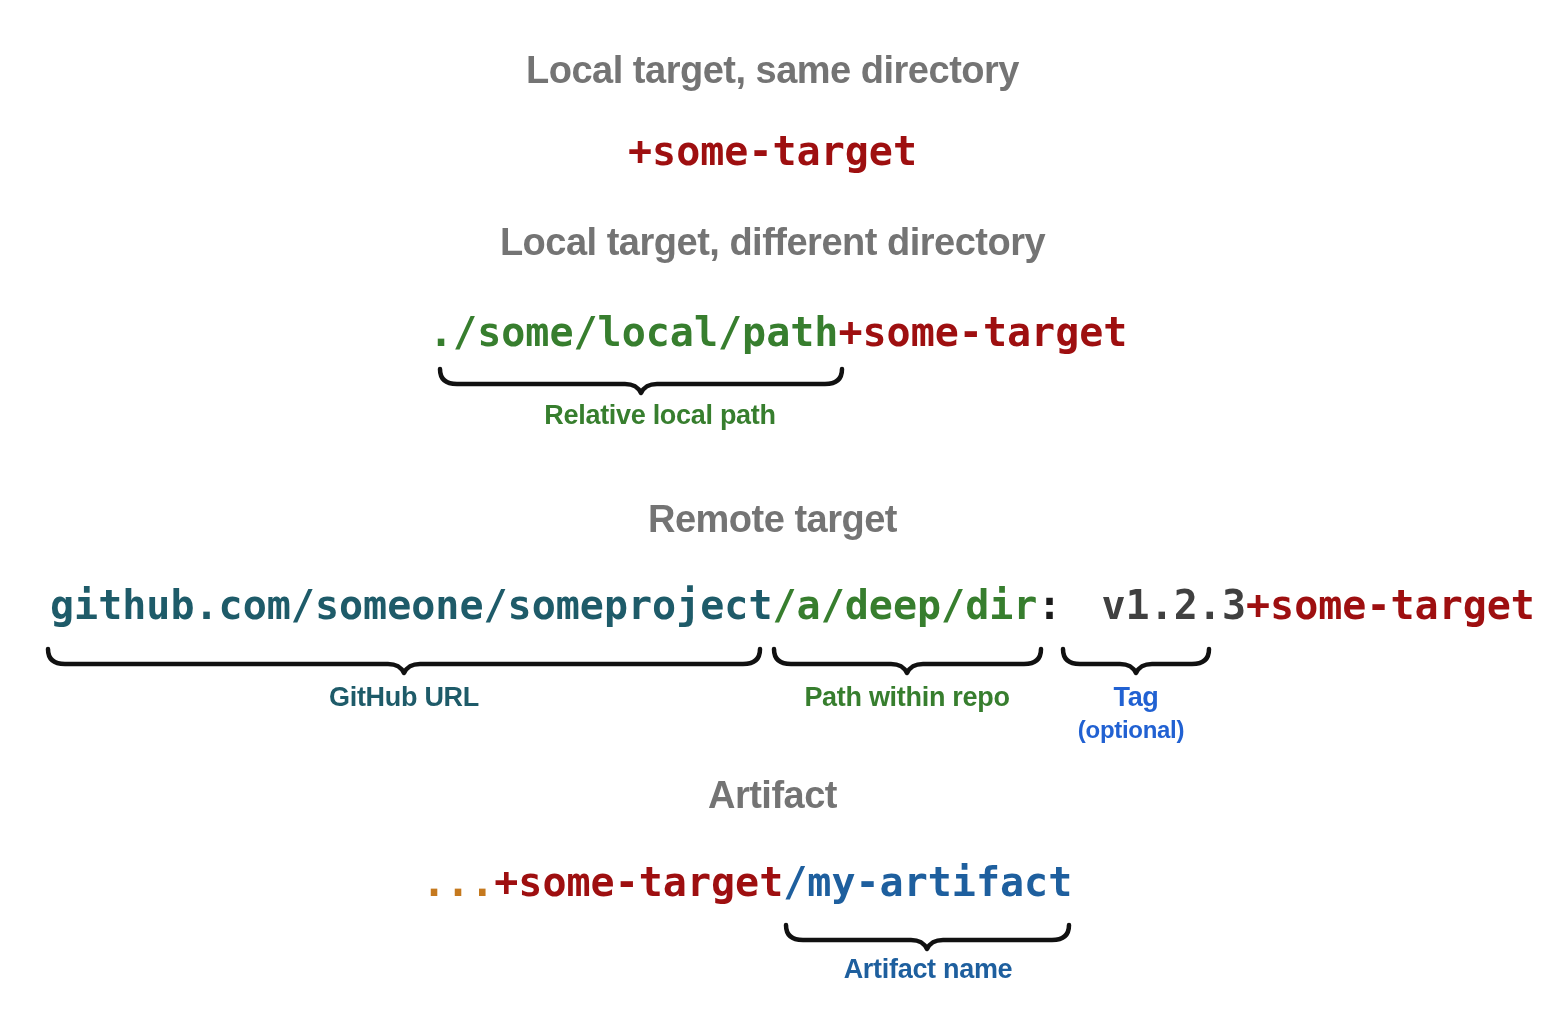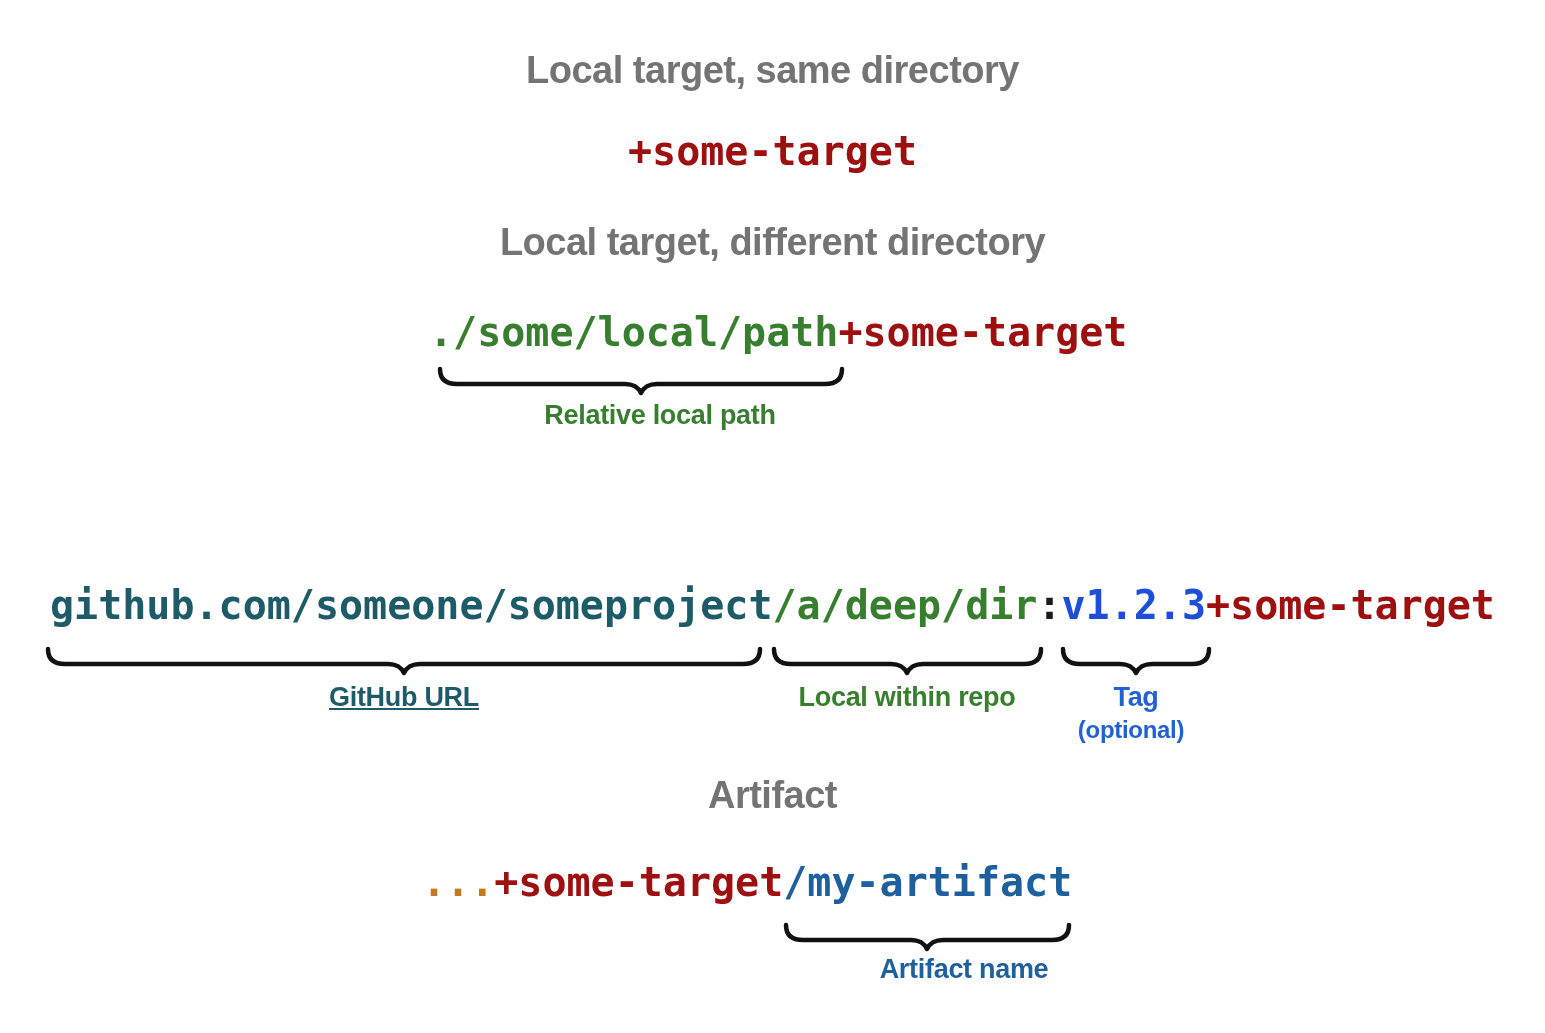--- a/index.html
+++ b/index.html
@@ -22,37 +22,38 @@
   <div class="h" style="top:51px">Local target, same directory</div>
   <div class="code center" style="top:131px"><span style="color: rgb(158, 15, 16);">+some-target</span></div>
 
   <div class="h" style="top:223px">Local target, different directory</div>
   <div class="code" style="top:312px;left:429px"><span style="color: rgb(55, 126, 46);">./some/local/path</span><span style="color: rgb(158, 15, 16);">+some-target</span></div>
   <svg class="brace" style="left: 437px; top: 366px; color: rgb(17, 17, 17);" width="408" height="30" viewBox="0 0 408 30">
     <path d="M3,3 C3,13 9,18 20,18 L188,18 C197,18 201,21 204,27 C207,21 211,18 220,18 L388,18 C399,18 405,13 405,3"></path>
   </svg>
   <div class="lbl" style="left: 641px; top: 402px; color: rgb(55, 126, 46); margin-left: 19px;">Relative local path</div>
 
-  <div class="code" style="top:585px;left:50px"><span style="color: rgb(30, 91, 105);">github.com/someone/someproject</span><span style="color: rgb(55, 126, 46);">/a/deep/dir</span><span style="color: rgb(26, 26, 26);">:</span><span style="color: #1d4ed8;">v1.2.3</span><span style="color: rgb(158, 15, 16);">+some-target</span></div>
+  <div class="h" style="top:500px">Remote target</div>
+  <div class="code" style="top:585px;left:50px"><span style="color: rgb(30, 91, 105);">github.com/someone/someproject</span><span style="color: rgb(55, 126, 46);">/a/deep/dir</span><span style="color: rgb(26, 26, 26);">:</span><span style="color: #404040; margin-left: 40px;">v1.2.3</span><span style="color: rgb(158, 15, 16);">+some-target</span></div>
 
   <svg class="brace" style="left: 45px; top: 646px; color: rgb(17, 17, 17);" width="718" height="30" viewBox="0 0 718 30">
     <path d="M3,3 C3,13 9,18 20,18 L343,18 C352,18 356,21 359,27 C362,21 366,18 375,18 L698,18 C709,18 715,13 715,3"></path>
   </svg>
   <svg class="brace" style="left: 771px; top: 646px; color: rgb(17, 17, 17);" width="273" height="30" viewBox="0 0 273 30">
     <path d="M3,3 C3,13 9,18 20,18 L120,18 C129,18 133,21 136,27 C139,21 143,18 152,18 L253,18 C264,18 270,13 270,3"></path>
   </svg>
   <svg class="brace" style="left: 1060px; top: 646px; color: rgb(17, 17, 17);" width="152" height="30" viewBox="0 0 152 30">
     <path d="M3,3 C3,13 9,18 20,18 L60,18 C69,18 73,21 76,27 C79,21 83,18 92,18 L132,18 C143,18 149,13 149,3"></path>
   </svg>
 
-  <div class="lbl" style="left: 404px; top: 684px; color: rgb(30, 91, 105); text-decoration: underline;">GitHub URL</div>
-  <div class="lbl" style="left: 907px; top: 684px; color: rgb(55, 126, 46);">Local within repo</div>
+  <div class="lbl" style="left: 404px; top: 684px; color: rgb(30, 91, 105);">GitHub URL</div>
+  <div class="lbl" style="left: 907px; top: 684px; color: rgb(55, 126, 46);">Path within repo</div>
   <div class="lbl" style="left: 1136px; top: 684px; color: rgb(33, 97, 210);">Tag</div>
   <div class="lbl small" style="left: 1131px; top: 718px; color: rgb(33, 97, 210);">(optional)</div>
 
   <div class="h" style="top:776px">Artifact</div>
   <div class="code" style="top:862px;left:422px"><span style="color: rgb(197, 121, 30);">...</span><span style="color: rgb(158, 15, 16);">+some-target</span><span style="color: rgb(30, 95, 158); text-align: right;">/my-artifact</span></div>
   <svg class="brace" style="left: 783px; top: 922px; color: rgb(17, 17, 17);" width="289" height="30" viewBox="0 0 289 30">
     <path d="M3,3 C3,13 9,18 20,18 L128,18 C137,18 141,21 144,27 C147,21 151,18 160,18 L269,18 C280,18 286,13 286,3"></path>
   </svg>
-  <div class="lbl" style="left: 964px; top: 956px; color: rgb(30, 95, 158);">Artifact name</div>
+  <div class="lbl" style="left: 928px; top: 956px; color: rgb(30, 95, 158);">Artifact name</div>
 
 </div>
 
 </body></html>

